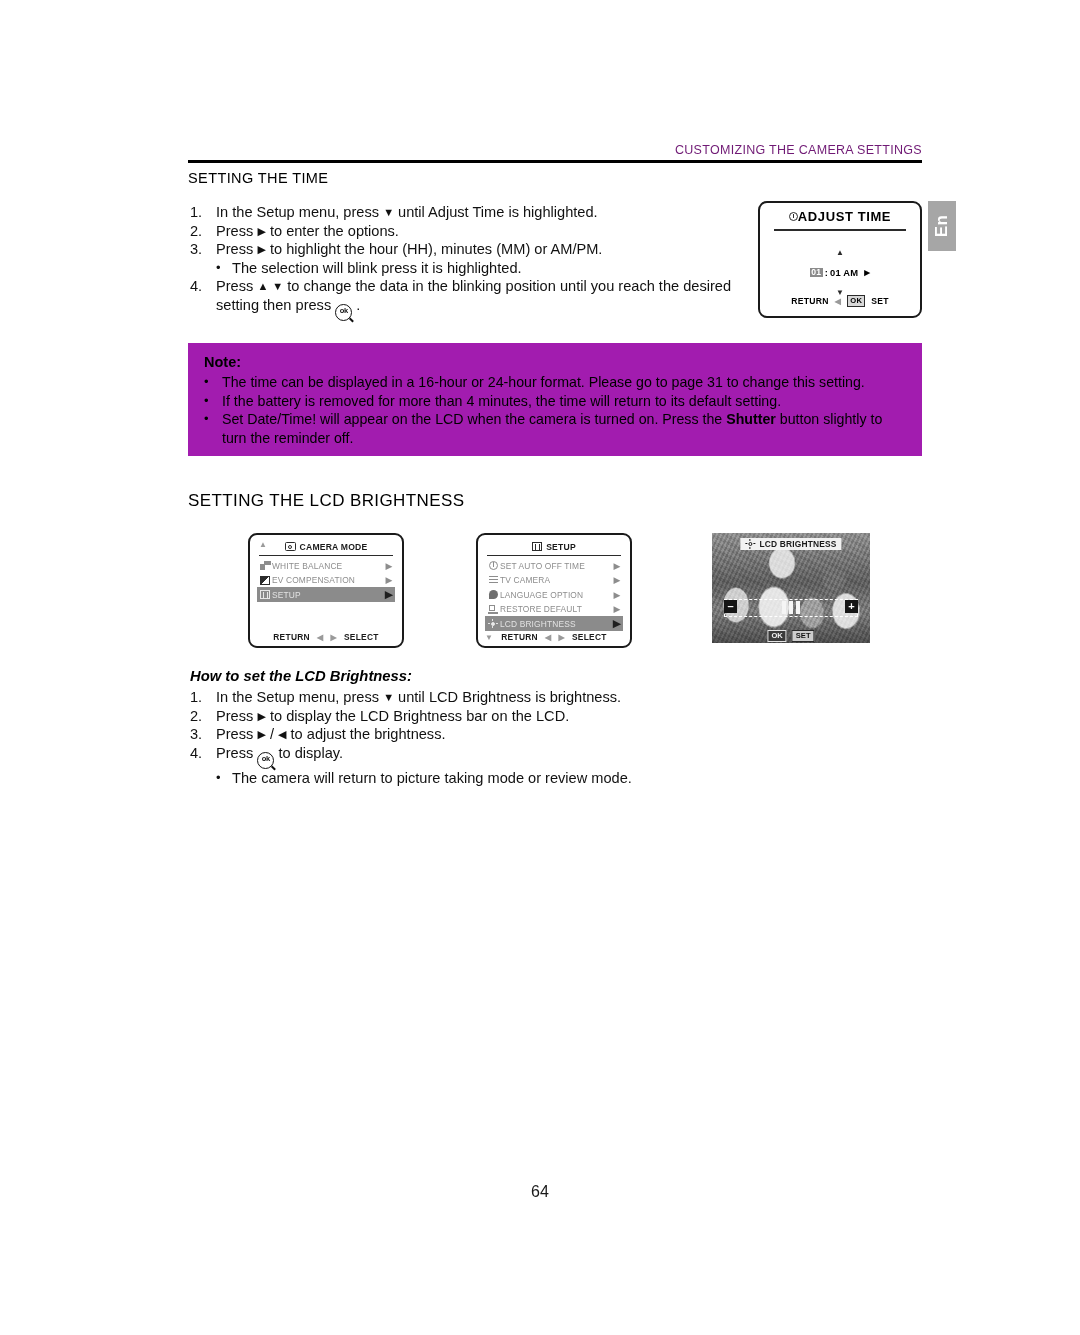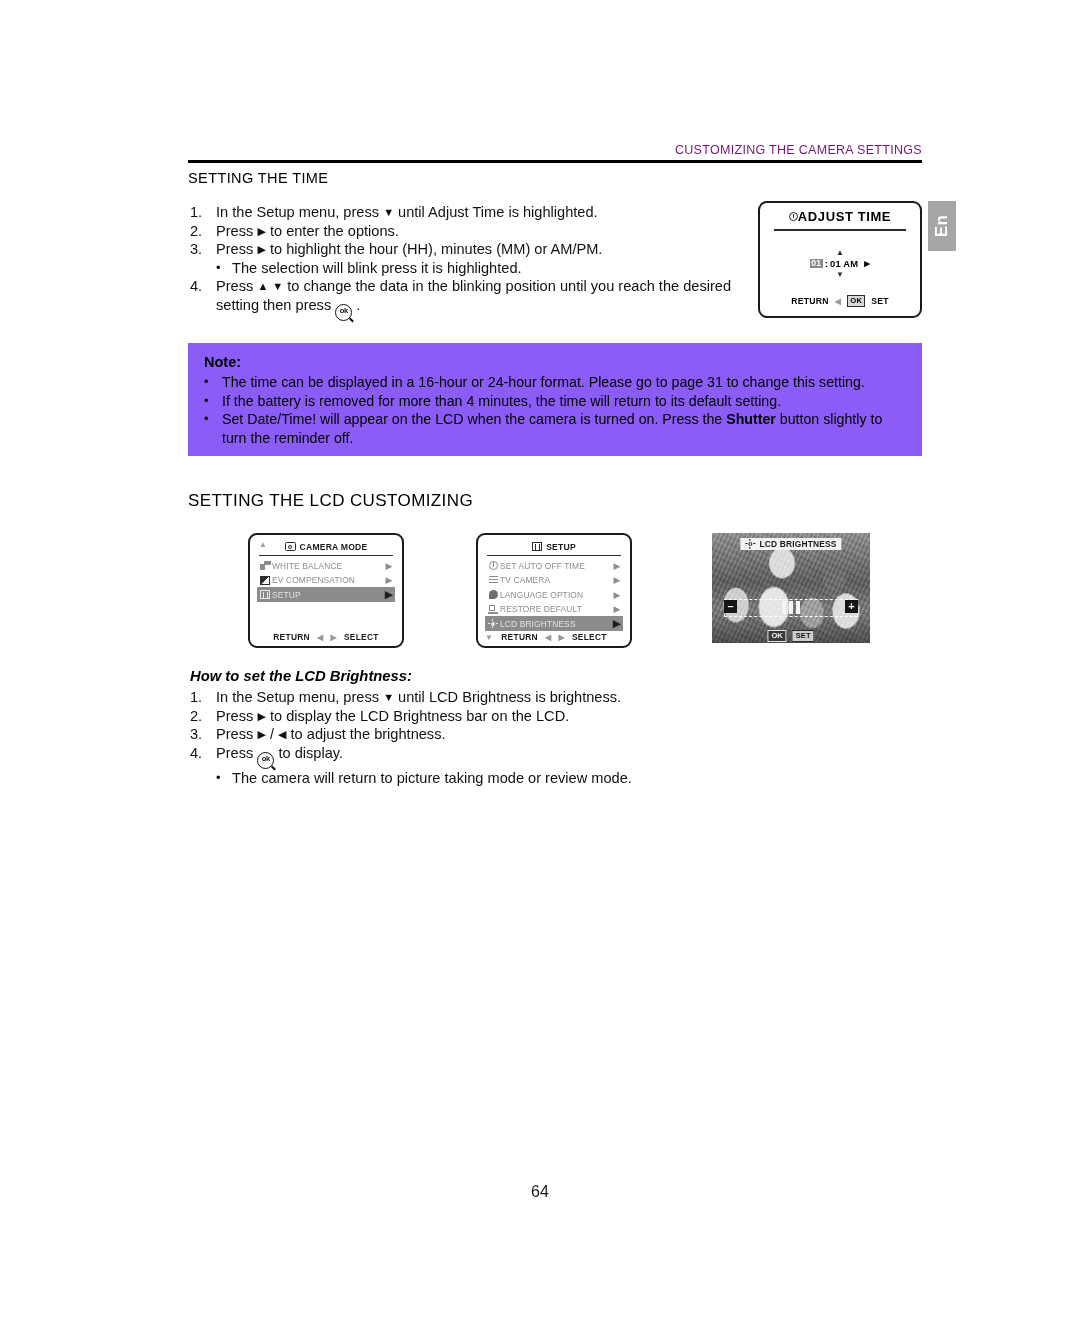--- a/index.html
+++ b/index.html
@@ -155,21 +155,21 @@
     transform: rotate(45deg);
   }
 
   
   .note-box {
     position: absolute;
     left: 188px;
     top: 343px;
     width: 734px;
     height: 113px;
-    background: #8b5cf6;
+    background: #a21caf;
     box-sizing: border-box;
     padding: 11px 16px 0 16px;
   }
   .note-title {
     font-size: 14.5px;
     font-weight: bold;
     margin-bottom: 3px;
   }
   .note-list {
     font-size: 14.2px;
@@ -393,21 +393,21 @@
     text-align: center;
     margin-top: 17px;
     font-size: 9.4px;
     font-weight: bold;
     line-height: 9px;
     letter-spacing: 0.2px;
   }
   .at-arrow-up, .at-arrow-dn { font-size: 8px; color: #2b2b2b; line-height: 9px; }
   .at-timerow {
     display: flex; align-items: center; justify-content: center; gap: 2px;
-    margin: 2px 0;
+    margin: 11px 0;
   }
   .at-hh {
     background: #8b8b8b; color: #ffffff; padding: 0 1.5px;
     font-size: 8.6px; font-weight: bold;
   }
   .at-play { font-size: 7.5px; margin-left: 4px; }
   .at-footer {
     position: absolute; bottom: 9px; left: 0; right: 0;
     display: flex; align-items: center; justify-content: center; gap: 6px;
     font-size: 8.6px; font-weight: bold; letter-spacing: 0.3px;
@@ -584,21 +584,21 @@
       <div class="note-dot">•</div>
       <div class="note-body">If the battery is removed for more than 4 minutes, the time will return to its default setting.</div>
     </div>
     <div class="note-item">
       <div class="note-dot">•</div>
       <div class="note-body" id="note-3">Set Date/Time! will appear on the LCD when the camera is turned on. Press the <b>Shutter</b> button slightly to turn the reminder off.</div>
     </div>
   </div>
 </div>
 
-<div class="h-section" id="heading-lcd">SETTING THE LCD CUSTOMIZING</div>
+<div class="h-section" id="heading-lcd">SETTING THE LCD BRIGHTNESS</div>
 
 <div class="screen" id="screen-camera-mode">
   <span class="top-caret">▲</span>
   <div class="scr-title">
     <span class="ic ic-cam"></span>
     <span>CAMERA MODE</span>
   </div>
   <div class="scr-title-rule"></div>
   <div class="menu-rows">
     <div class="menu-row">

